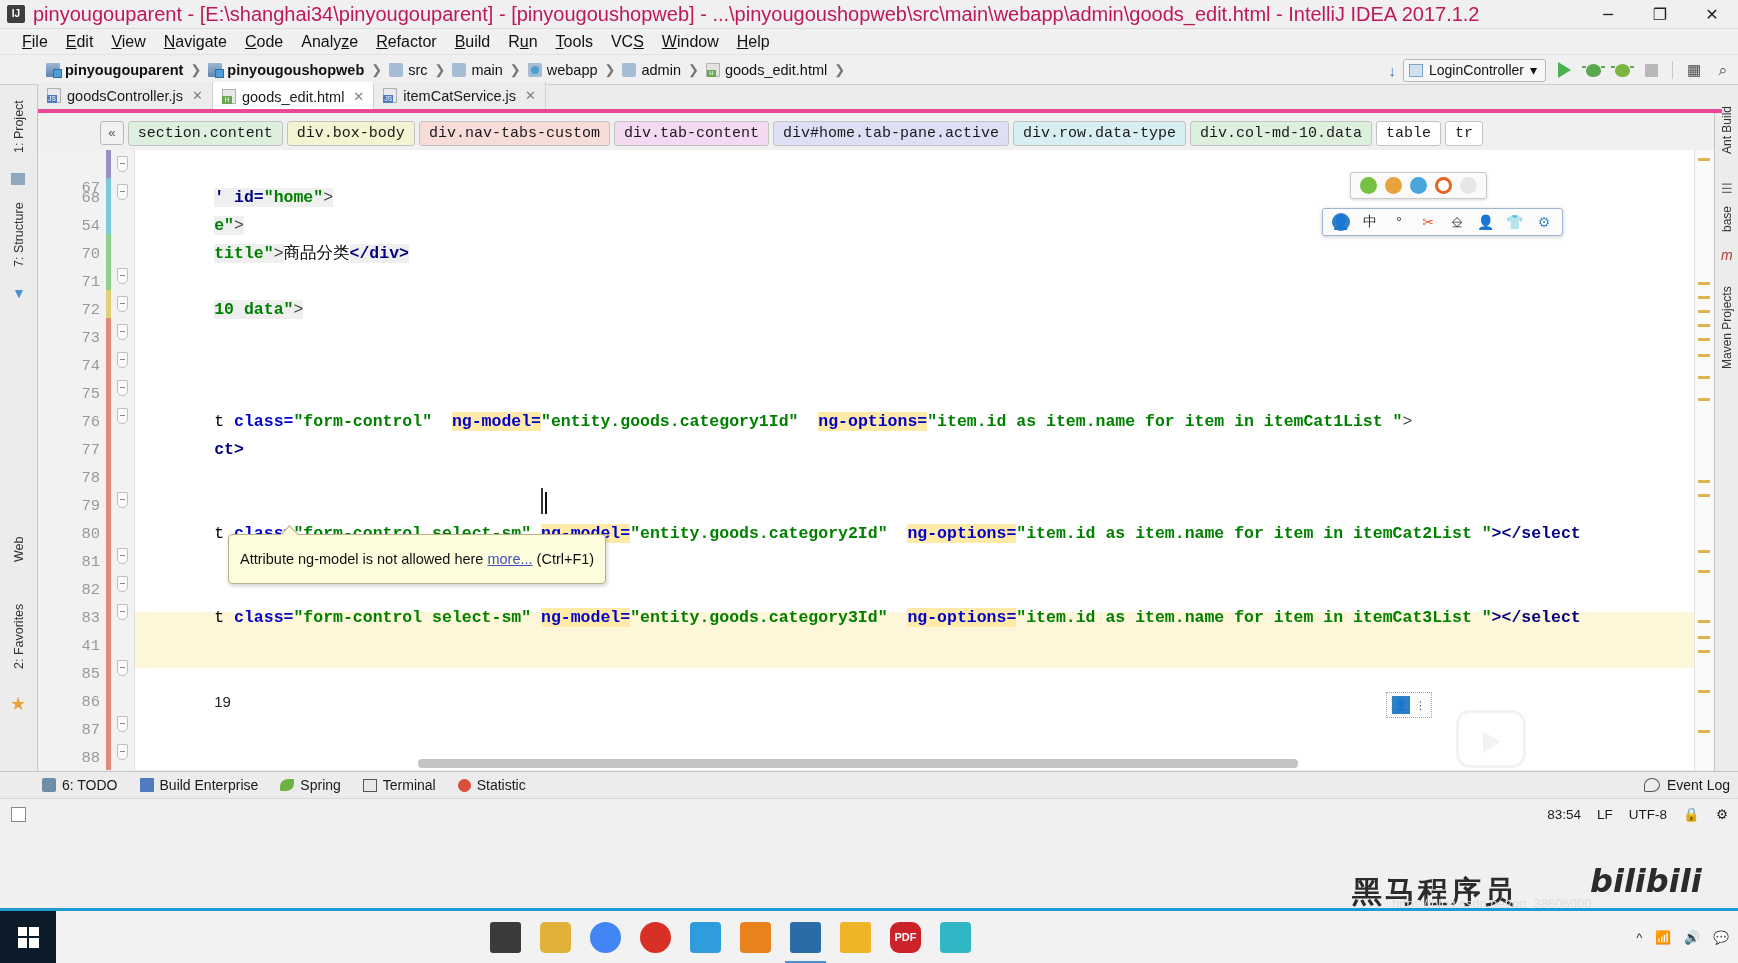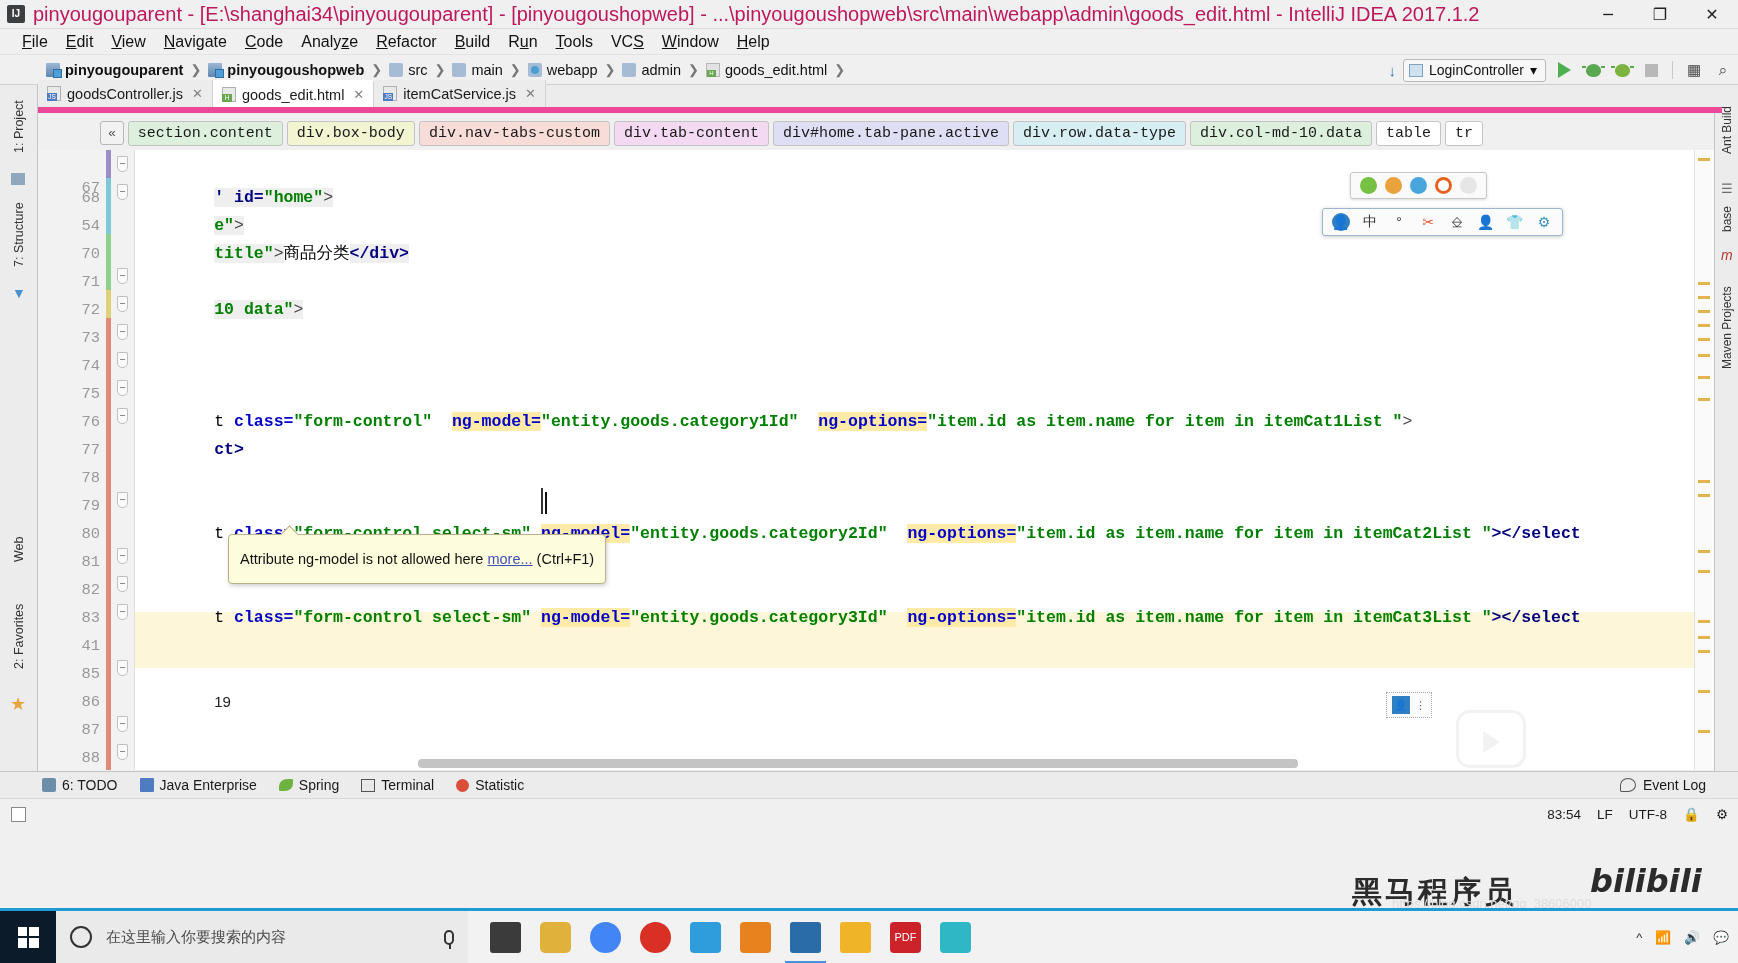--- a/index.html
+++ b/index.html
@@ -88,21 +88,21 @@
   .bug { width: 15px; height: 13px; background: #5aa84f; border-radius: 50% 50% 45% 45%; position: relative; }
   .bug:before, .bug:after { content:''; position:absolute; top:2px; width:4px; height:2px; background:#5aa84f; }
   .bug:before { left:-4px; } .bug:after { right:-4px; }
   .stop-sq { width: 13px; height: 13px; background: #b8b8b8; }
   .sep-v { width: 1px; height: 18px; background: #c8c8c8; margin: 0 3px; }
   .dl-arrow { font-size: 15px; color: #3a73b8; font-weight: bold; }
 
   
   .tabsbar {
     position: absolute; left: 38px; top: 85px; width: 1684px; height: 28px;
-    background: #ececec; display: flex; align-items: flex-end; border-bottom: 6px solid #ec4899;
+    background: #ececec; display: flex; align-items: flex-end; border-bottom: 4px solid #ec4899;
   }
   .etab {
     height: 27px; display: flex; align-items: center; gap: 6px;
     padding: 0 9px 0 9px; font-size: 14.5px; color: #1a1a1a;
     border-right: 1px solid #d2d2d2; background: #ececec; white-space: nowrap;
   }
   .etab.active { background: #ffffff; border-top: 2px solid #ffffff; }
   .etab .x { color: #808080; font-size: 13px; margin-left: 3px; }
   .ftype {
     width: 14px; height: 15px; background: #e9e9e9; border: 1px solid #b0b0b0; position: relative;
@@ -233,21 +233,21 @@
   
   .stripe-mark { position: absolute; width: 12px; height: 3px; background: #e0b34d; right: 4px; }
 
   
   .bottombar {
     position: absolute; left: 0; top: 771px; width: 1738px; height: 27px;
     background: #ececec; border-top: 1px solid #c4c4c4;
     display: flex; align-items: center; padding-left: 42px; gap: 22px;
   }
   .bw { display: flex; align-items: center; gap: 6px; font-size: 14px; color: #1a1a1a; white-space: nowrap; }
-  .bw-right { position: absolute; right: 32px; display: flex; align-items: center; gap: 7px; font-size: 14px; color: #1a1a1a; }
+  .bw-right { position: absolute; right: 8px; display: flex; align-items: center; gap: 7px; font-size: 14px; color: #1a1a1a; }
 
   
   .statusbar {
     position: absolute; left: 0; top: 798px; width: 1738px; height: 31px;
     background: #f0f0f0; border-top: 1px solid #d8d8d8;
     display: flex; align-items: center;
   }
   .sb-left { width: 36px; display: flex; align-items: center; justify-content: center; }
   .sb-box { width: 15px; height: 15px; border: 1px solid #8a8a8a; background: #fff; }
   .sb-right {
@@ -620,21 +620,21 @@
     <div class="tv-logo" style="left:1418px;top:560px"></div>
   </div>
 
   <div class="bottombar">
     <div class="bw">
       <span style="width:14px;height:14px;background:#6d8ea8;border-radius:2px"></span>
       <span>6: TODO</span>
     </div>
     <div class="bw">
       <span style="width:14px;height:14px;background:#4f7cc0;border-radius:1px"></span>
-      <span>Java Enterprise</span>
+      <span>Build Enterprise</span>
     </div>
     <div class="bw">
       <span style="width:14px;height:12px;background:#6db33f;border-radius:60% 10% 60% 10%"></span>
       <span>Spring</span>
     </div>
     <div class="bw">
       <span style="width:14px;height:13px;border:1px solid #555;background:#e8e8e8"></span>
       <span>Terminal</span>
     </div>
     <div class="bw">
@@ -667,35 +667,30 @@
   <div class="accent-line"></div>
   <div class="taskbar">
     <div class="tb-start">
       <div class="winlogo">
           <div></div>
           <div></div>
           <div></div>
           <div></div>
         </div>
     </div>
-    <div class="tb-search">
-      <span class="circ"></span>
-      <span class="tb-search-text">在这里输入你要搜索的内容</span>
-      <span class="mic"></span>
-    </div>
     <div class="tb-apps">
       <div class="tapp" style="background:#3b3b3b;border-radius:3px"></div>
       <div class="tapp" style="background:#e0b23c"></div>
       <div class="tapp" style="background:#4285f4;border-radius:50%"></div>
       <div class="tapp" style="background:#d93025;border-radius:50%"></div>
       <div class="tapp" style="background:#2f9ddb;border-radius:4px"></div>
       <div class="tapp" style="background:#e8821e;border-radius:4px"></div>
       <div class="tapp active" style="background:#2a6ca8;border-radius:3px"></div>
       <div class="tapp" style="background:#f0b429;border-radius:3px"></div>
-      <div class="tapp" style="background:#cc2229;border-radius:4px;color:#fff;font-size:11px;display:flex;align-items:center;justify-content:center;font-weight:normal">PDF</div>
+      <div class="tapp" style="background:#cc2229;border-radius:9px;color:#fff;font-size:11px;display:flex;align-items:center;justify-content:center;font-weight:bold">PDF</div>
       <div class="tapp" style="background:#2fb7c5;border-radius:4px"></div>
     </div>
     <div class="tray">
       <span>^</span>
       <span>📶</span>
       <span>🔊</span>
       <span>💬</span>
     </div>
   </div>
 

